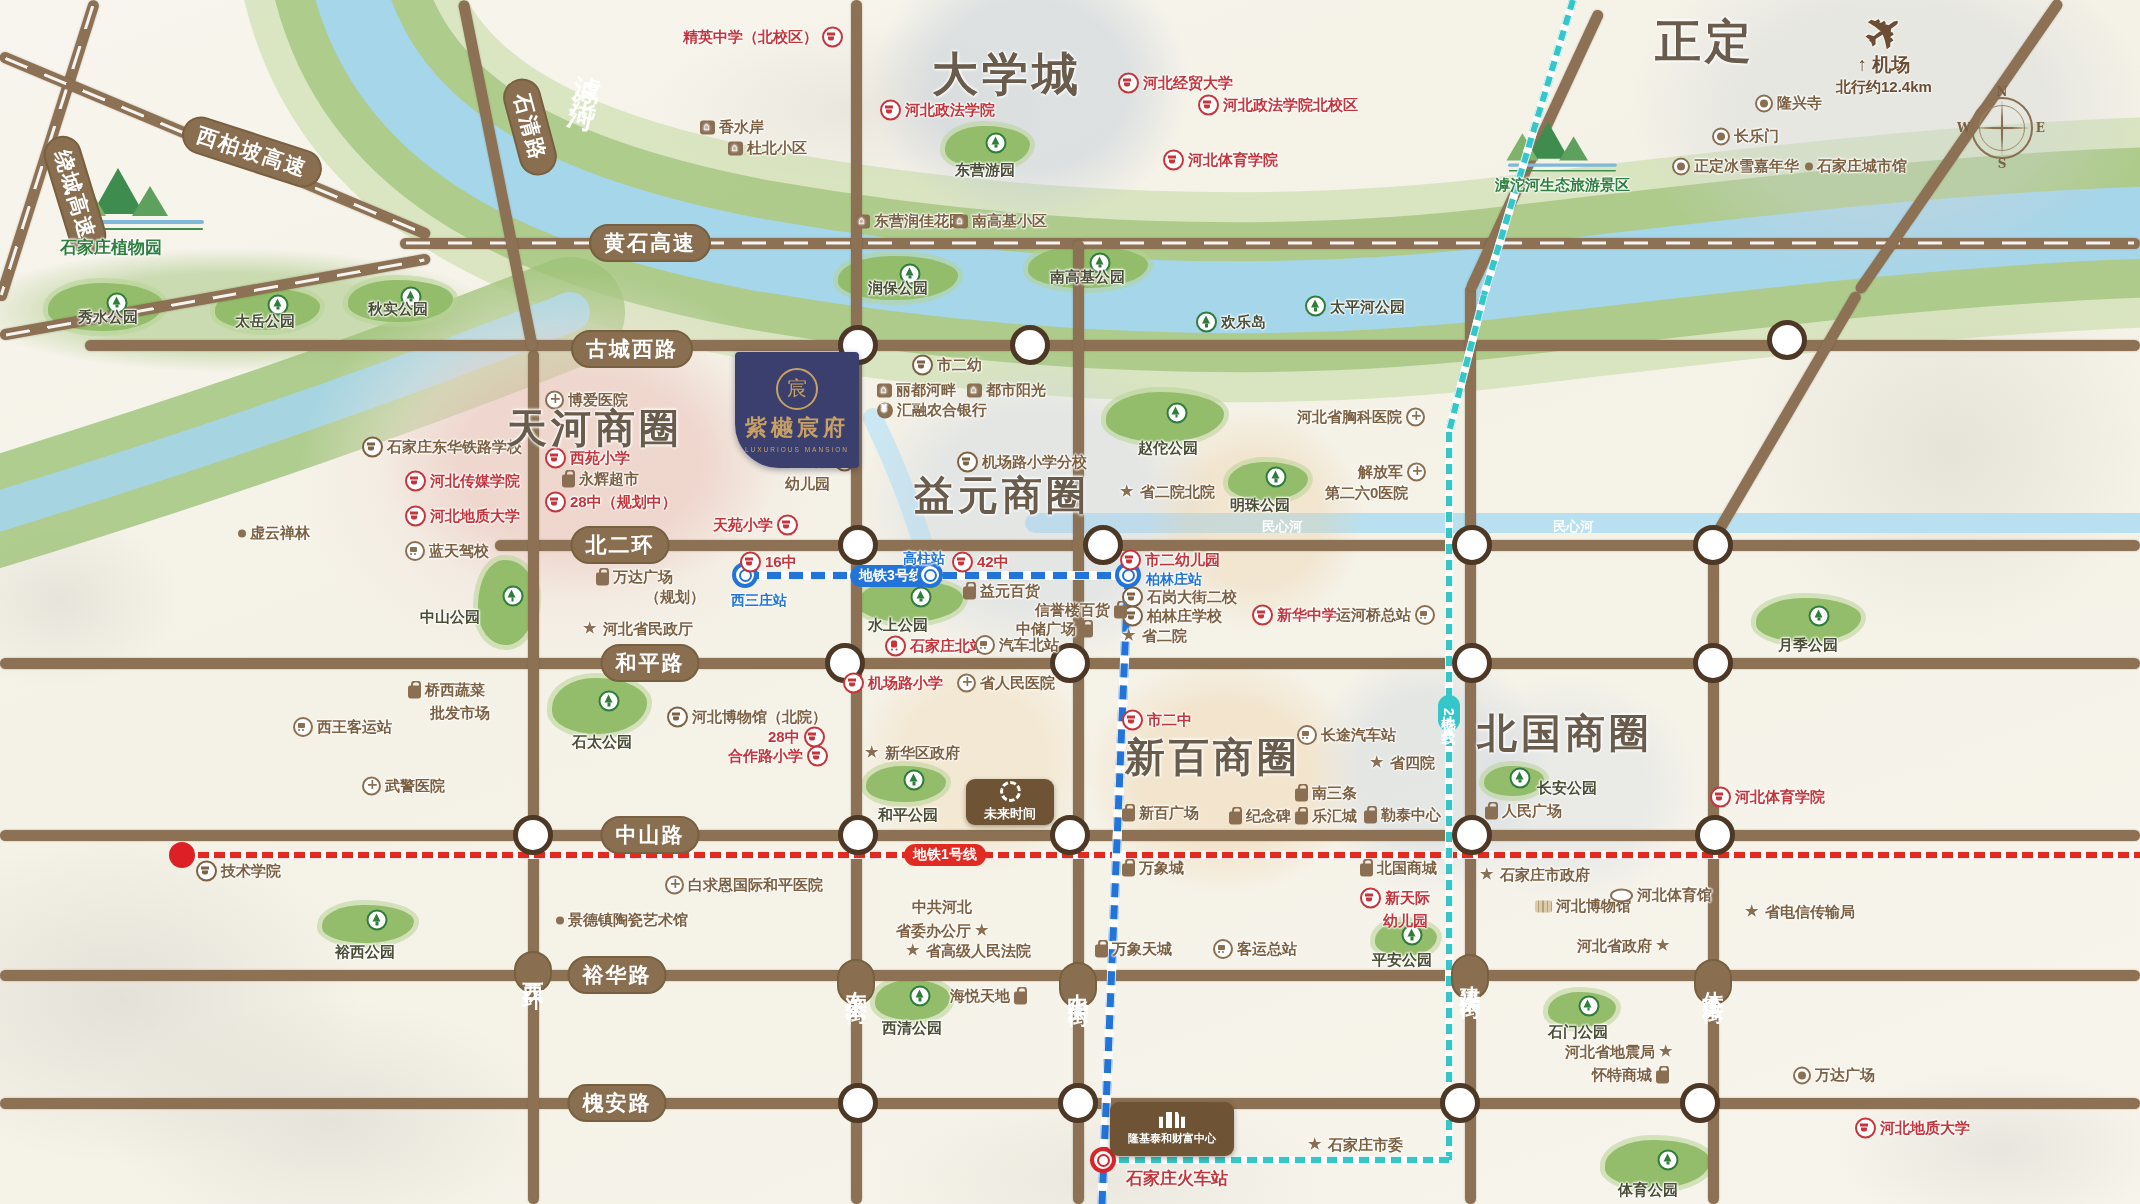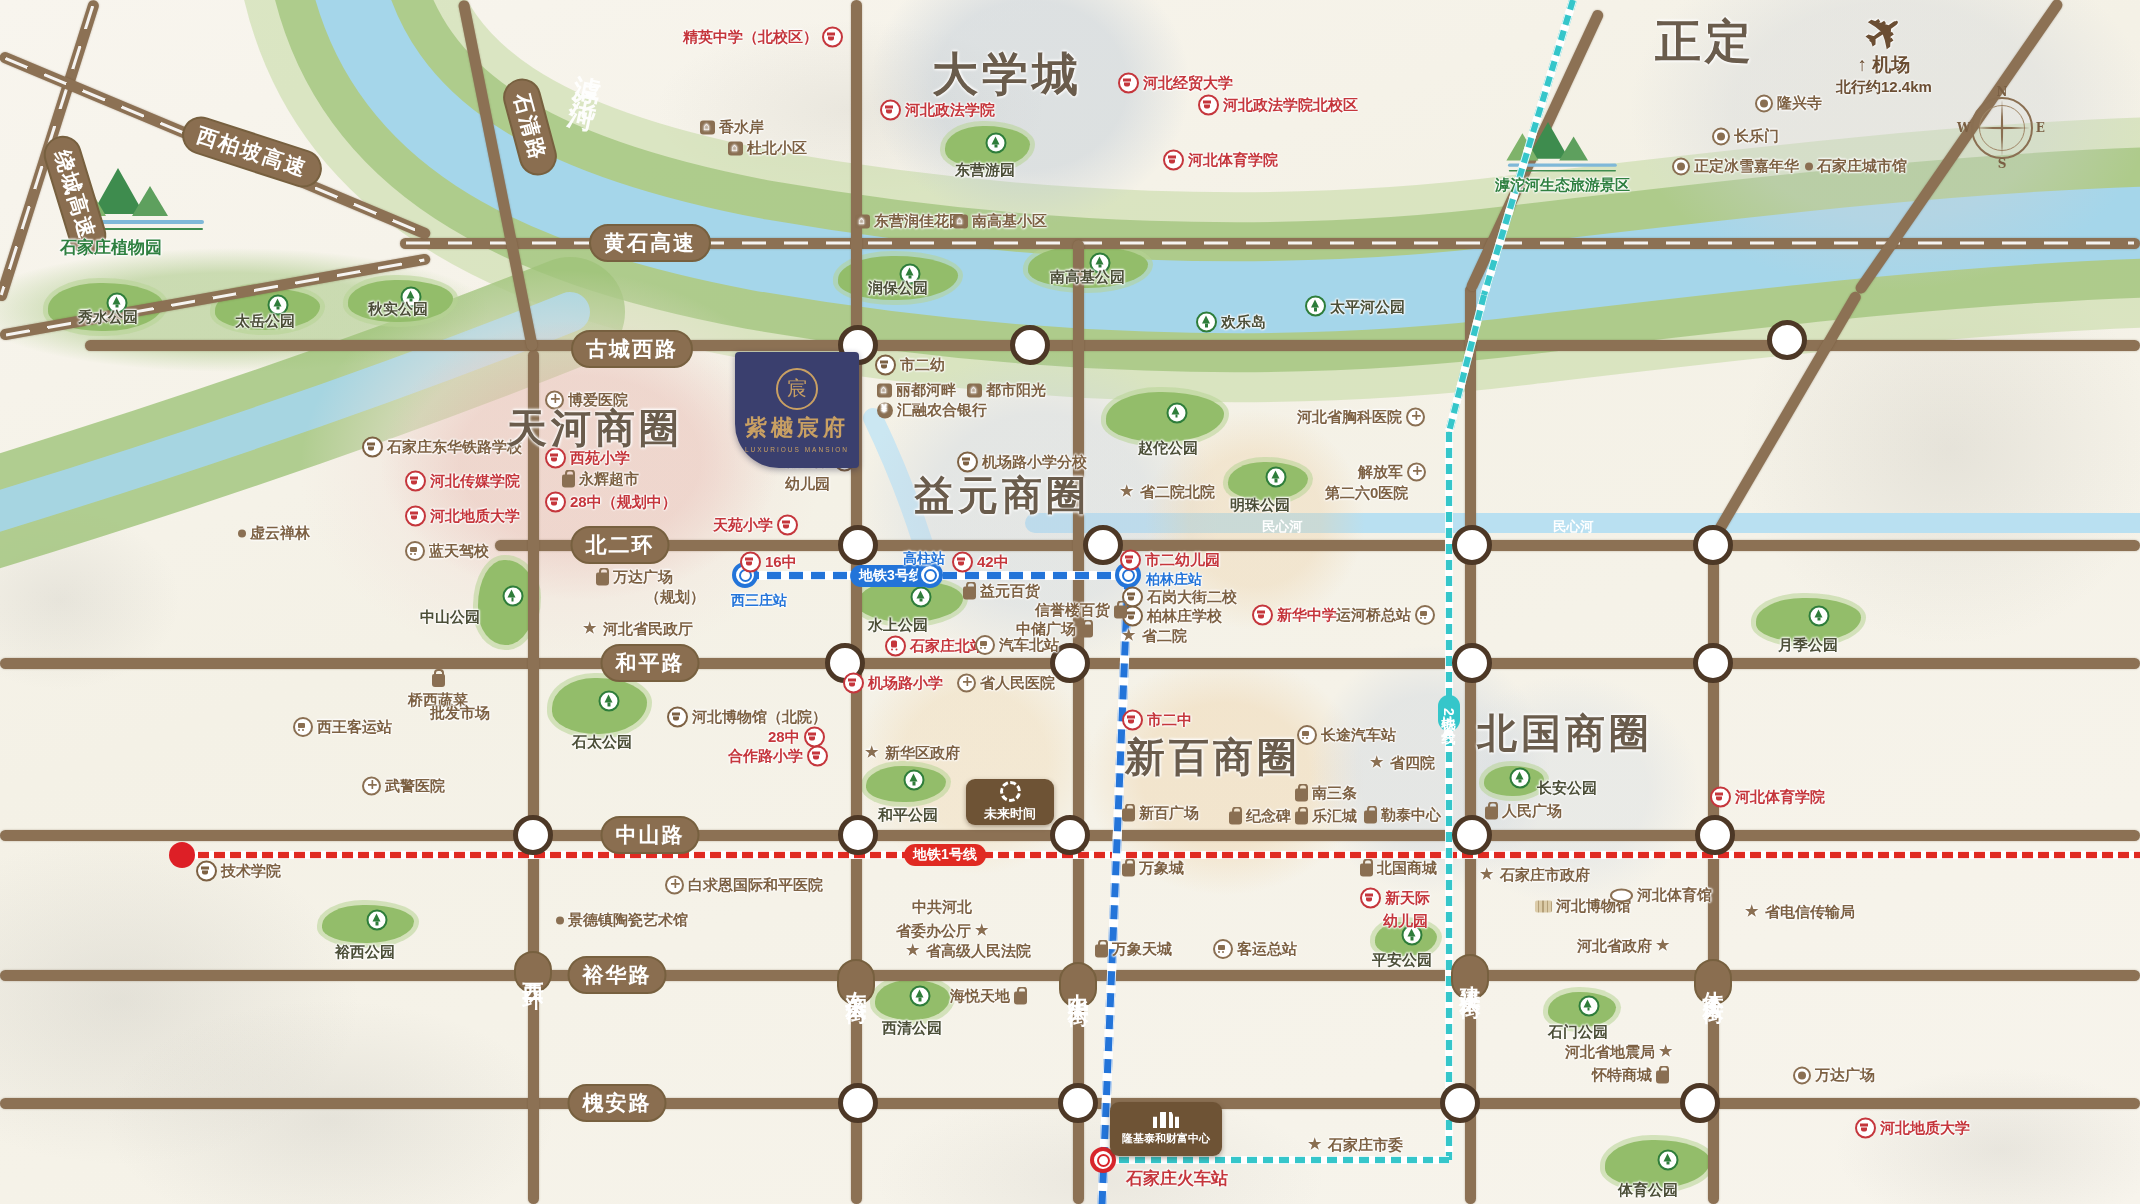--- a/index.html
+++ b/index.html
@@ -135,21 +135,21 @@
     <div class="seal">宸</div>
     <div class="nm">紫樾宸府</div>
     <div class="sub">LUXURIOUS MANSION</div>
   </div>
 
   <div id="future-logo" class="brown-logo" style="left: 966px; top: 779px; width: 88px; height: 46px;">
     <div class="gear"></div>
     <div style="font-size:13px;font-weight:bold;">未来时间</div>
   </div>
 
-  <div id="longji-logo" class="brown-logo" style="left: 1110px; top: 1102px; width: 112px; height: 54px;">
+  <div id="longji-logo" class="brown-logo" style="left: 1110px; top: 1102px; width: 124px; height: 54px;">
     <div class="bars"></div>
     <div style="font-size:11px;font-weight:bold;">隆基泰和财富中心</div>
   </div>
 
   <div id="compass" style="left: 2002px; top: 128px;">
     <div class="ring"></div>
       <div class="nd"></div>
       <div class="nd e"></div>
     <span class="pt" style="left:50%;top:-4px;transform:translateX(-50%);">N</span>
     <span class="pt" style="right:-4px;top:50%;transform:translateY(-50%);">E</span>
@@ -413,21 +413,21 @@
       <span class="ic ic-mall"></span>
       <span>万达广场</span>
     </div>
     <div class="poi s-brown" style="left: 645px; top: 597px;">
       <span>（规划）</span>
     </div>
     <div class="poi s-brown" style="left: 583px; top: 629px;">
       <span class="ic ic-star"></span>
       <span>河北省民政厅</span>
     </div>
-    <div class="poi s-brown" style="left: 875px; top: 365px; justify-content: center;">
+    <div class="poi s-brown" style="left: 912px; top: 365px; justify-content: center;">
       <span class="ic ic-school-brown"></span>
       <span>市二幼</span>
     </div>
     <div class="poi s-brown" style="left: 877px; top: 390px;">
       <span class="ic ic-house"></span>
       <span>丽都河畔</span>
     </div>
     <div class="poi s-brown" style="left: 967px; top: 390px;">
       <span class="ic ic-house"></span>
       <span>都市阳光</span>
@@ -672,21 +672,21 @@
       <span>万达广场</span>
     </div>
     <div class="poi s-brown" style="left: 362px; top: 786px;">
       <span class="ic ic-hospital"></span>
       <span>武警医院</span>
     </div>
     <div class="poi s-brown" style="left: 293px; top: 727px;">
       <span class="ic ic-bus"></span>
       <span>西王客运站</span>
     </div>
-    <div class="poi s-brown" style="left: 408px; top: 690px; flex-direction: column;">
+    <div class="poi s-brown" style="left: 408px; top: 690px;">
       <span class="ic ic-mall"></span>
       <span>桥西蔬菜</span>
     </div>
     <div class="poi s-brown" style="left: 430px; top: 713px;">
       <span>批发市场</span>
     </div>
     <div class="poi s-brown" style="left: 1308px; top: 1145px;">
       <span class="ic ic-star"></span>
       <span>石家庄市委</span>
     </div>

